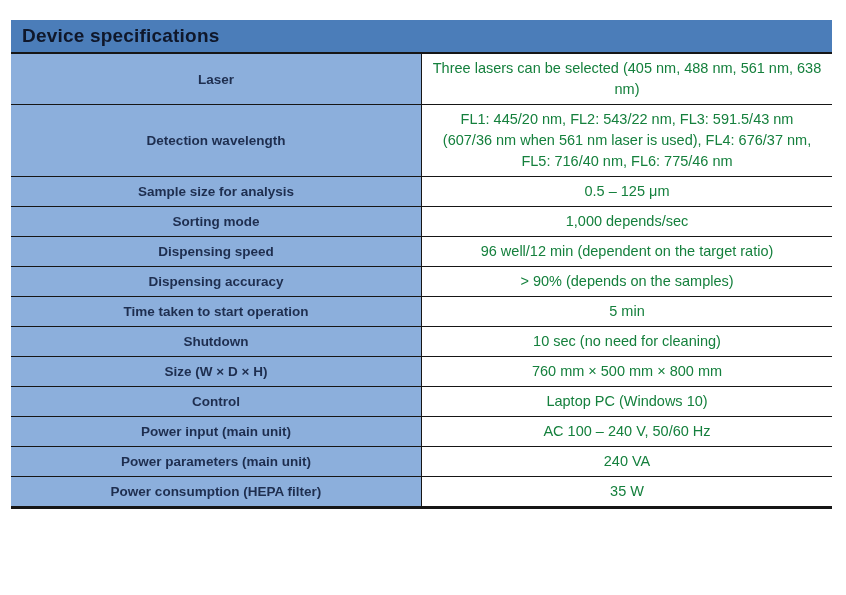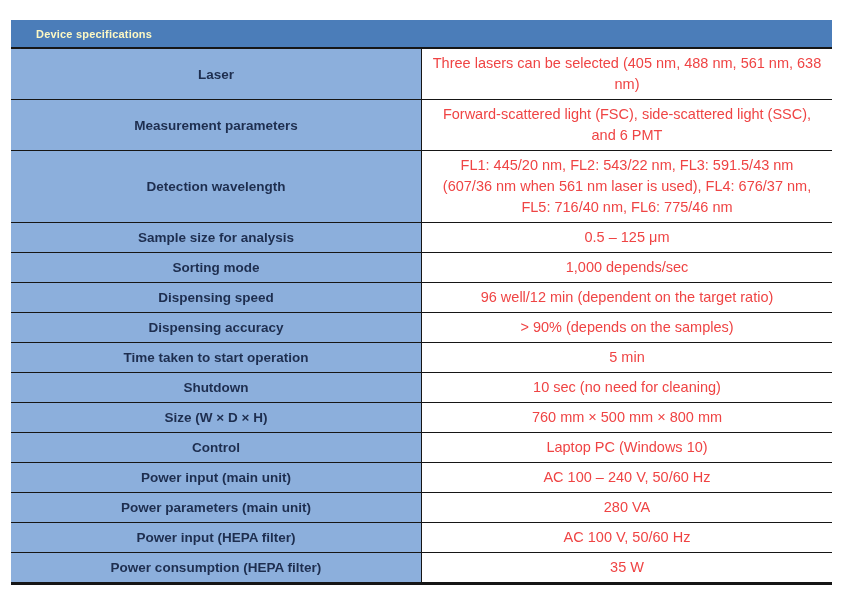--- a/index.html
+++ b/index.html
@@ -19,25 +19,25 @@
     position: absolute;
     left: 11px;
     top: 20px;
     width: 821px;
     border-collapse: collapse;
     table-layout: fixed;
     border-bottom: 3px solid #161616;
   }
   .spec-table th.title-cell {
     background: #4b7db9;
-    color: #fef9c3;
-    font-size: 11px;
+    color: #0f172a;
+    font-size: 19px;
     font-weight: bold;
     text-align: left;
-    padding: 5px 6px 5px 25px;
+    padding: 5px 6px 5px 11px;
     height: 17px;
     border: none;
     letter-spacing: 0.2px;
   }
   .spec-table td {
     border-top: 1.5px solid #161616;
     font-size: 14.5px;
     vertical-align: middle;
   }
   .spec-table tr.body-row:first-of-type td {
@@ -49,45 +49,41 @@
     color: #1e2e4f;
     font-weight: bold;
     font-size: 13.5px;
     text-align: center;
     border-right: 1.5px solid #161616;
     padding: 4px 0;
     height: 21px;
   }
   .spec-table td.value-cell {
     background: #ffffff;
-    color: #ef4444;
+    color: #15803d;
     text-align: center;
     padding: 4px 10px;
     white-space: pre-line;
     line-height: 21px;
   }
 </style>
 </head>
 <body>
 
 <div class="page">
   <table class="spec-table">
     <thead>
       <tr>
         <th class="title-cell" colspan="2">Device specifications</th>
       </tr>
     </thead>
     <tbody>
       <tr class="body-row">
         <td class="label-cell">Laser</td>
         <td class="value-cell">Three lasers can be selected (405 nm, 488 nm, 561 nm, 638 nm)</td>
-      </tr>
-      <tr class="body-row">
-        <td class="label-cell">Measurement parameters</td>
-        <td class="value-cell">Forward-scattered light (FSC), side-scattered light (SSC), and 6 PMT</td>
       </tr>
       <tr class="body-row">
         <td class="label-cell">Detection wavelength</td>
         <td class="value-cell">FL1: 445/20 nm, FL2: 543/22 nm, FL3: 591.5/43 nm
 (607/36 nm when 561 nm laser is used), FL4: 676/37 nm,
 FL5: 716/40 nm, FL6: 775/46 nm</td>
       </tr>
       <tr class="body-row">
         <td class="label-cell">Sample size for analysis</td>
         <td class="value-cell">0.5 – 125 μm</td>
@@ -119,25 +115,21 @@
       <tr class="body-row">
         <td class="label-cell">Control</td>
         <td class="value-cell">Laptop PC (Windows 10)</td>
       </tr>
       <tr class="body-row">
         <td class="label-cell">Power input (main unit)</td>
         <td class="value-cell">AC 100 – 240 V, 50/60 Hz</td>
       </tr>
       <tr class="body-row">
         <td class="label-cell">Power parameters (main unit)</td>
-        <td class="value-cell">280 VA</td>
-      </tr>
-      <tr class="body-row">
-        <td class="label-cell">Power input (HEPA filter)</td>
-        <td class="value-cell">AC 100 V, 50/60 Hz</td>
+        <td class="value-cell">240 VA</td>
       </tr>
       <tr class="body-row">
         <td class="label-cell">Power consumption (HEPA filter)</td>
         <td class="value-cell">35 W</td>
       </tr>
     </tbody>
   </table>
 </div>
 
 </body></html>

